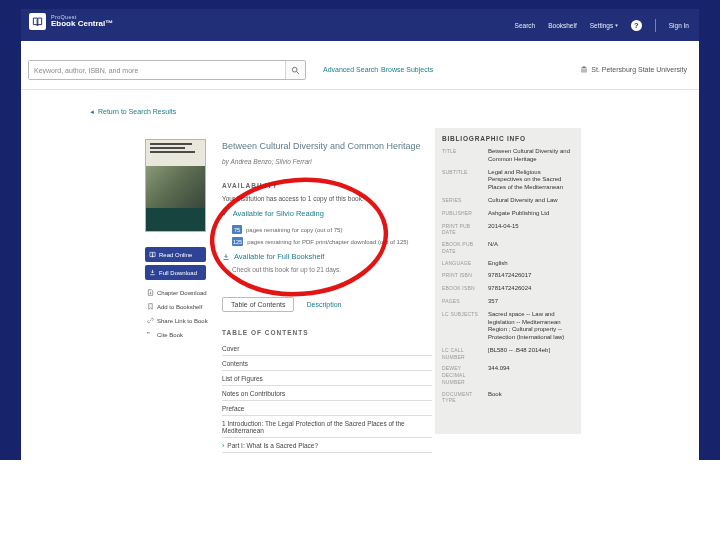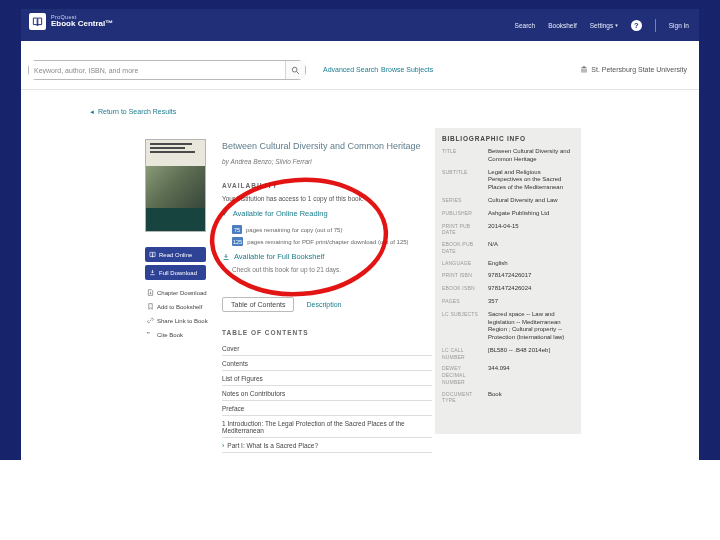--- a/index.html
+++ b/index.html
@@ -17,21 +17,21 @@
   .brand-text { display:flex; flex-direction:column; line-height:1.1; }
   .brand-top { font-size:5.5px; letter-spacing:.3px; color:#cfd6f0; }
   .brand-bottom { font-size:8px; font-weight:bold; color:#fff; }
   .topnav { position:absolute; right:10px; top:0; height:32px; display:flex; align-items:center; gap:13px; }
   .topnav a { color:#e8ebf8; font-size:6.5px; text-decoration:none; cursor:pointer; display:flex; align-items:center; gap:2px; }
   .chev { font-size:5px; }
   .help { width:11px; height:11px; border-radius:50%; background:#fff; color:var(--header_bg,#202F78); font-size:7.5px; font-weight:bold; display:flex; align-items:center; justify-content:center; cursor:pointer; }
   .nav-divider { width:1px; height:13px; background:rgba(255,255,255,.4); }
 
   
-  .search-field { position:absolute; left:7px; top:51px; width:278px; height:20px; border:1px solid #b9b9b9; background:#fff; display:flex; align-items:stretch; border-radius:8px; }
+  .search-field { position:absolute; left:7px; top:51px; width:278px; height:20px; border:1px solid #b9b9b9; background:#fff; display:flex; align-items:stretch; border-radius:2px; }
   .search-field input { flex:1; border:none; outline:none; font-size:7px; padding:0 5px; color:#333; font-family:"Liberation Sans", sans-serif; }
   .search-field input::placeholder { color:#8a8a8a; }
   .search-btn { width:20px; border:none; border-left:1px solid #d5d5d5; background:#fafafa; cursor:pointer; display:flex; align-items:center; justify-content:center; color:#666; }
   .search-btn svg { width:9px; height:9px; }
   .bar-link { position:absolute; top:57px; font-size:7px; color:var(--accent,#1B7C8D); text-decoration:none; cursor:pointer; }
   .link-advanced { left:302px; }
   .link-browse { left:360px; }
   .institution { position:absolute; right:12px; top:56px; font-size:7px; color:#555; display:flex; align-items:center; gap:3px; }
   .institution svg { width:8px; height:8px; color:#777; }
   .search-divider { position:absolute; left:0; top:80px; width:678px; height:1px; background:#e4e4e4; }
@@ -210,21 +210,21 @@
 
     <div class="main">
       <h1 class="book-title">Between Cultural Diversity and Common Heritage</h1>
       <div class="byline">by Andrea Benzo; Silvio Ferrari</div>
 
       <div class="section-label lbl-availability">AVAILABILITY</div>
       <div class="access-note">Your institution has access to 1 copy of this book.</div>
 
       <div class="avail-row row-online">
         <span class="check">✓</span>
-        <span>Available for Online Reading</span>
+        <span>Available for Silvio Reading</span>
       </div>
       <div class="badge-row badge-copy">
         <span class="badge">75</span>
         <span>pages remaining for copy (out of 75)</span>
       </div>
       <div class="badge-row badge-print">
         <span class="badge">125</span>
         <span>pages remaining for PDF print/chapter download (out of 125)</span>
       </div>
       <div class="avail-row row-fulldl">

